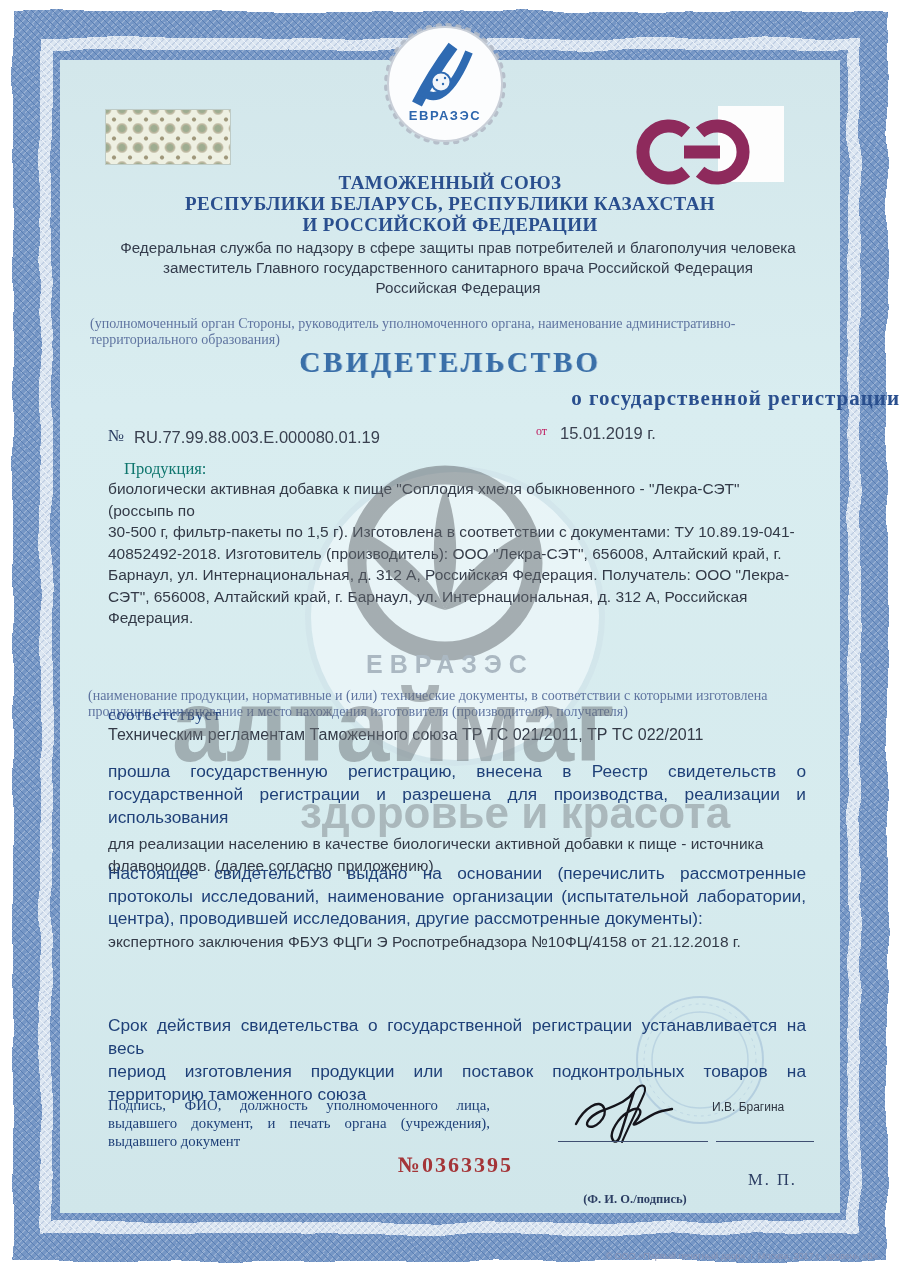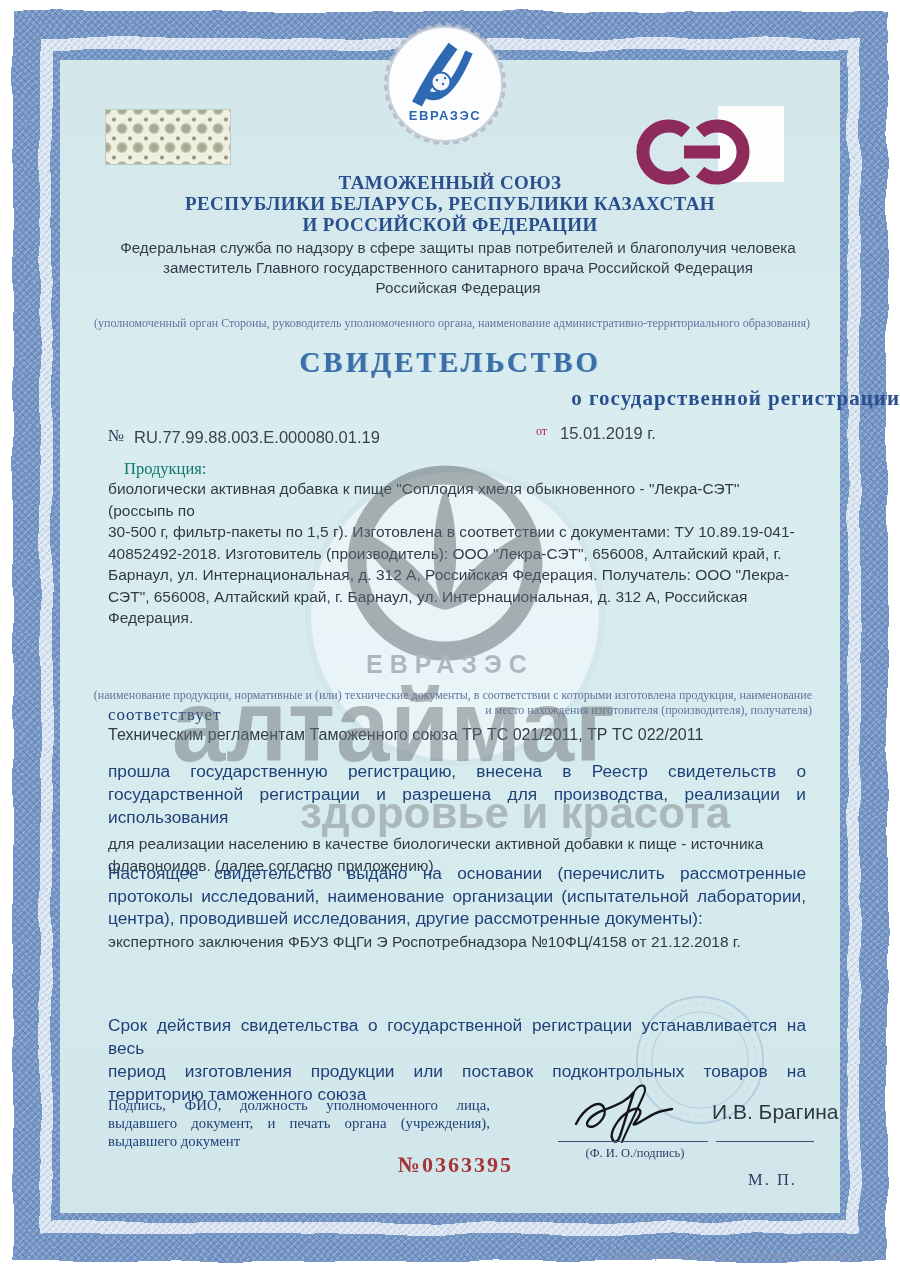--- a/index.html
+++ b/index.html
@@ -30,21 +30,21 @@
         background-size:16px 19px,16px 19px,16px 19px;
         background-position:0 0,8px 9px,8px 9px;
         box-shadow:0 0 0 1px rgba(150,150,130,.35);}
 
   .se-box{left:718px;top:106px;width:66px;height:76px;background:#fdfdfd;}
   .se-mark{left:628px;top:112px;}
 
   .h-line{left:0;width:900px;text-align:center;font-weight:bold;color:#2a4f8e;
           font-size:19px;letter-spacing:.4px;}
   .a-line{left:0;width:900px;text-align:center;color:#343c4c;font-size:15.2px;padding-left:8px;}
-  .note-line{left:90px;width:720px;text-align:right;color:#5f74a0;font-size:12px;}
+  .note-line{left:90px;width:720px;text-align:left;color:#5f74a0;font-size:14px;}
 
   .title-main{left:0;width:900px;text-align:center;font-weight:bold;color:#3a6fa8;
               font-size:29px;letter-spacing:3px;text-shadow:1px 0 0 rgba(70,120,180,.45);}
   .title-sub{left:0;width:900px;text-align:right;font-weight:bold;color:#2a4f8e;
              font-size:21px;letter-spacing:1px;}
 
   .body-sans{color:#333a47;font-size:15.5px;}
   .body-serif{color:#1f4078;font-size:17.3px;}
   .jl{text-align:justify;text-align-last:justify;}
   .para{left:108px;width:698px;}
@@ -193,25 +193,25 @@
       <div>выдавшего документ</div>
     </div>
 
     <svg class="abs" style="left:568px;top:1078px;" width="140" height="66" viewBox="0 0 140 66">
       <path d="M8 46 C16 30 32 20 36 30 C40 40 26 52 20 48 C16 45 24 36 36 32 C52 26 60 22 66 14
                C60 32 56 46 52 58 C50 64 46 66 44 60 C42 54 50 40 60 34 C68 29 74 30 72 36
                C69 44 62 48 68 46 C74 44 84 35 94 33 L104 31" fill="none" stroke="#15151c" stroke-width="2.4" stroke-linecap="round"></path>
       <path d="M66 14 C72 4 80 6 76 16 C70 30 60 50 54 64" fill="none" stroke="#15151c" stroke-width="2" stroke-linecap="round"></path>
     </svg>
 
-    <div class="abs" style="left:712px;top:1100px;font-size:21px;color:#2f3642;">И.В. Брагина</div>
+    <div class="abs" style="left:712px;top:1100px;font-size:12px;color:#2f3642;">И.В. Брагина</div>
 
     <div class="abs sig-line" style="left:558px;top:1141px;width:150px;"></div>
     <div class="abs sig-line" style="left:716px;top:1141px;width:98px;"></div>
-    <div class="abs sig-note serif center" style="left:560px;top:1146px;width:150px;">(Ф. И. О./подпись)</div>
+    <div class="abs sig-note serif center" style="left:560px;top:1192px;width:150px;font-weight:bold;">(Ф. И. О./подпись)</div>
 
     <div class="abs serif" style="left:748px;top:1170px;font-size:16.5px;letter-spacing:2px;color:#2c3e63;">М. П.</div>
 
     <div class="abs red-serial serif" style="left:398px;top:1152px;">№0363395</div>
   </div>
 
   <div class="wm-layer" style="opacity:.5;">
     <svg class="abs ring-wm" width="210" height="210" viewBox="0 0 210 210">
       <circle cx="105" cy="103" r="88" fill="none" stroke="#63696e" stroke-width="19"></circle>
       <g fill="#63696e">

